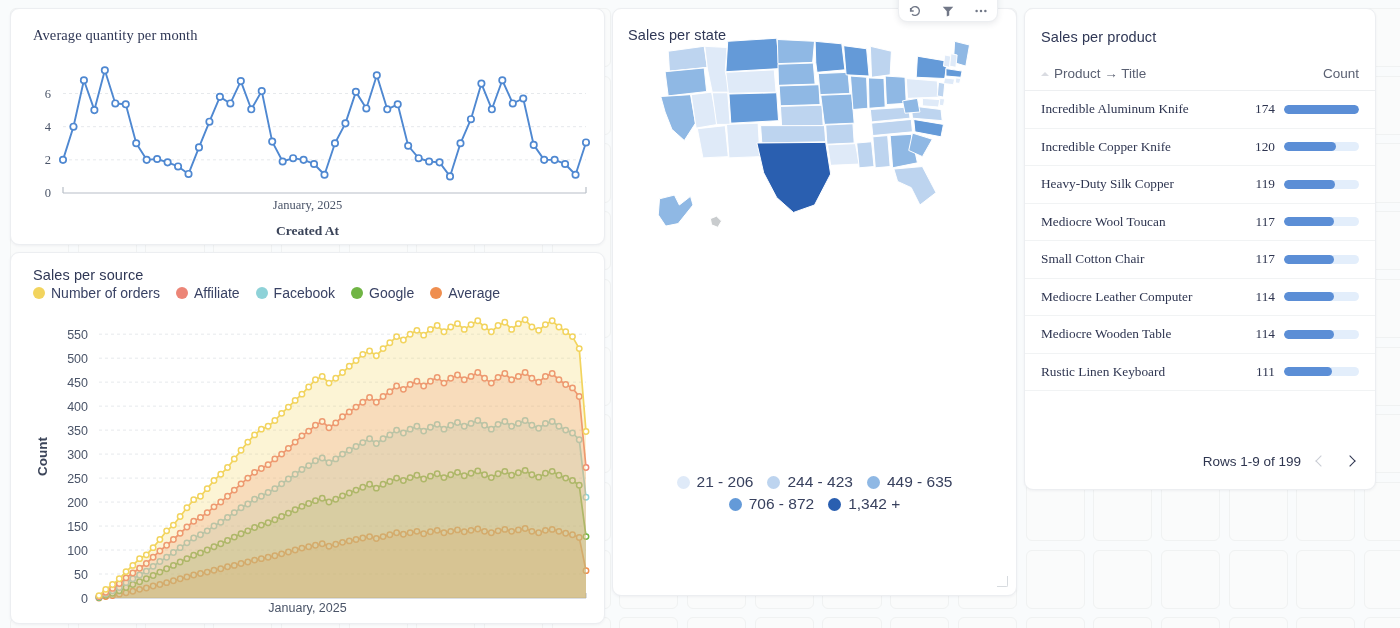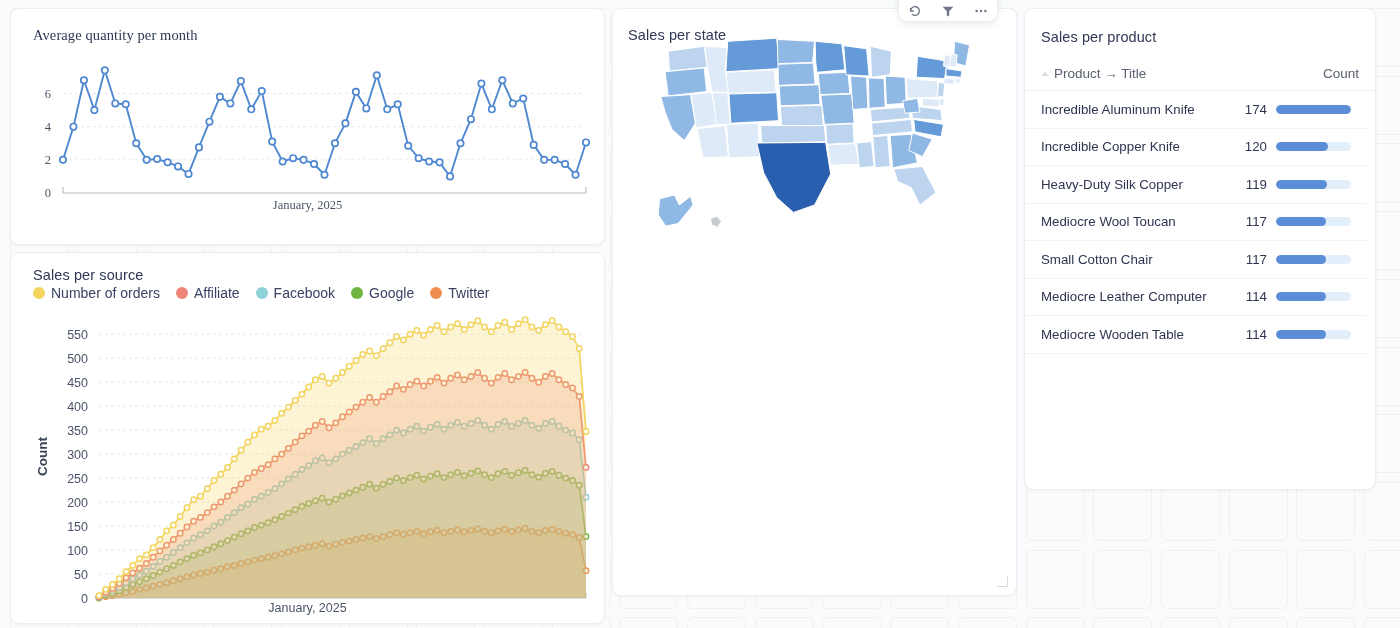--- a/index.html
+++ b/index.html
@@ -102,21 +102,21 @@
   }
   .th-left { display: flex; align-items: center; gap: 5px; flex: 1; }
   .th-txt { font-size: 13.5px; color: #5a6072; }
   .caret-up {
     width: 0; height: 0; opacity: .33;
     border-left: 4px solid transparent;
     border-right: 4px solid transparent;
     border-bottom: 4px solid #8e96a8;
   }
   .th-right { font-size: 13.5px; color: #5a6072; }
-  .tbl-body { position: absolute; left: 0; right: 8px; top: 82px; }
+  .tbl-body { position: absolute; left: 0; right: 0; top: 82px; font-family: Liberation Serif, serif; }
   .tbl-row {
     display: flex; align-items: center;
     height: 37.5px;
     border-bottom: 1px solid #f1f3f4;
     padding: 0 16px;
   }
   .cell-name { flex: 1; font-size: 13.3px; color: #2e3550; white-space: nowrap; }
   .cell-count { font-size: 13.3px; color: #2e3550; text-align: right; width: 34px; margin-right: 9px; }
   .bar-track {
     width: 75px; height: 9px; border-radius: 5px;
@@ -414,20 +414,21 @@
         <circle cx="501.78" cy="94.4736842105263" r="3.2" fill="#ffffff" stroke="#4f88d1" stroke-width="1.7"></circle>
         <circle cx="512.24" cy="89.49999999999999" r="3.2" fill="#ffffff" stroke="#4f88d1" stroke-width="1.7"></circle>
         <circle cx="522.7" cy="135.92105263157896" r="3.2" fill="#ffffff" stroke="#4f88d1" stroke-width="1.7"></circle>
         <circle cx="533.1600000000001" cy="150.8421052631579" r="3.2" fill="#ffffff" stroke="#4f88d1" stroke-width="1.7"></circle>
         <circle cx="543.6199999999999" cy="150.8421052631579" r="3.2" fill="#ffffff" stroke="#4f88d1" stroke-width="1.7"></circle>
         <circle cx="554.0799999999999" cy="154.98684210526315" r="3.2" fill="#ffffff" stroke="#4f88d1" stroke-width="1.7"></circle>
         <circle cx="564.54" cy="165.76315789473685" r="3.2" fill="#ffffff" stroke="#4f88d1" stroke-width="1.7"></circle>
         <circle cx="575" cy="133.43421052631578" r="3.2" fill="#ffffff" stroke="#4f88d1" stroke-width="1.7"></circle>
       </svg>
     <div style="position:absolute;left:0;right:0;top:189px;text-align:center;font-size:12.5px;color:#4a5468;">January, 2025</div>
+    <div style="position:absolute;left:0;right:0;top:214px;text-align:center;font-size:13.5px;color:#3b4459;font-weight:bold;">Created At</div>
   </div>
 
   <div class="card" id="card-src">
     <div class="card-title">Sales per source</div>
     <div class="legend-row" id="legend-src" style="top:32px">
         <span class="legend-item">
           <span class="legend-dot" style="background: rgb(242, 212, 94);"></span>
           <span class="legend-txt">Number of orders</span>
         </span>
         <span class="legend-item">
@@ -437,21 +438,21 @@
         <span class="legend-item">
           <span class="legend-dot" style="background: rgb(142, 210, 216);"></span>
           <span class="legend-txt">Facebook</span>
         </span>
         <span class="legend-item">
           <span class="legend-dot" style="background: rgb(112, 181, 68);"></span>
           <span class="legend-txt">Google</span>
         </span>
         <span class="legend-item">
           <span class="legend-dot" style="background: rgb(239, 142, 79);"></span>
-          <span class="legend-txt">Twitter</span>
+          <span class="legend-txt">Average</span>
         </span>
       </div>
     <svg class="svg-abs" id="svg-src" width="595" height="372" style="top:0">
         <text x="77" y="349.5" text-anchor="end" class="tick-txt">0</text>
         <line x1="88" y1="321.0169491525424" x2="575" y2="321.0169491525424" stroke="#e6e9ec" stroke-width="1" stroke-dasharray="3 3"></line>
         <text x="77" y="325.5169491525424" text-anchor="end" class="tick-txt">50</text>
         <line x1="88" y1="297.03389830508473" x2="575" y2="297.03389830508473" stroke="#e6e9ec" stroke-width="1" stroke-dasharray="3 3"></line>
         <text x="77" y="301.53389830508473" text-anchor="end" class="tick-txt">100</text>
         <line x1="88" y1="273.0508474576271" x2="575" y2="273.0508474576271" stroke="#e6e9ec" stroke-width="1" stroke-dasharray="3 3"></line>
         <text x="77" y="277.5508474576271" text-anchor="end" class="tick-txt">150</text>
@@ -903,20 +904,42 @@
           <polygon points="508,80 534,84 532,94 508,92" fill="#649ad8" stroke="#ffffff" stroke-width="1.6"></polygon>
           <polygon points="506,95 522,97 520,106 504,104" fill="#dfeaf8" stroke="#ffffff" stroke-width="1.6"></polygon>
           <polygon points="524,95 532,96 530,104 523,103" fill="#dfeaf8" stroke="#ffffff" stroke-width="1.6"></polygon>
           <polygon points="496,102 506,104 504,126 494,124" fill="#bdd4ef" stroke="#ffffff" stroke-width="1.6"></polygon>
           <polygon points="498,128 506,129 504,140 497,139" fill="#dfeaf8" stroke="#ffffff" stroke-width="1.6"></polygon>
           <polygon points="470,128 498,130 496,142 470,140" fill="#dfeaf8" stroke="#ffffff" stroke-width="1.6"></polygon>
           <polygon points="46,290 70,284 78,300 96,286 100,300 76,330 56,334 44,316" fill="#8fb8e4" stroke="#ffffff" stroke-width="1.6"></polygon>
           <polygon points="128,322 138,318 146,326 140,336 130,332" fill="#c9ccce" stroke="#ffffff" stroke-width="1.6"></polygon>
         </g>
       </svg>
+    <div class="map-legend" id="map-legend">
+        <div class="mlg-item">
+          <span class="mlg-dot" style="background: rgb(223, 234, 248);"></span>
+          <span class="mlg-txt">21 - 206</span>
+        </div>
+        <div class="mlg-item">
+          <span class="mlg-dot" style="background: rgb(189, 212, 239);"></span>
+          <span class="mlg-txt">244 - 423</span>
+        </div>
+        <div class="mlg-item">
+          <span class="mlg-dot" style="background: rgb(143, 184, 228);"></span>
+          <span class="mlg-txt">449 - 635</span>
+        </div>
+        <div class="mlg-item">
+          <span class="mlg-dot" style="background: rgb(100, 154, 216);"></span>
+          <span class="mlg-txt">706 - 872</span>
+        </div>
+        <div class="mlg-item">
+          <span class="mlg-dot" style="background: rgb(42, 95, 176);"></span>
+          <span class="mlg-txt">1,342 +</span>
+        </div>
+      </div>
     <div class="resize-handle"></div>
   </div>
 
   <div id="float-toolbar">
     <span class="tb-icon">
       <svg viewBox="0 0 16 16" width="16" height="14">
           <path d="M3 8a5 5 0 1 1 1.6 3.7" fill="none" stroke="#3b4459" stroke-width="1.6"></path>
           <path d="M3 4.5V8h3.5" fill="none" stroke="#3b4459" stroke-width="1.6"></path>
         </svg>
     </span>
@@ -986,16 +1009,32 @@
             <div class="bar-fill" style="width: 66%;"></div>
           </div>
         </div>
         <div class="tbl-row">
           <div class="cell-name">Mediocre Wooden Table</div>
           <div class="cell-count">114</div>
           <div class="bar-track">
             <div class="bar-fill" style="width: 66%;"></div>
           </div>
         </div>
+        <div class="tbl-row">
+          <div class="cell-name">Rustic Linen Keyboard</div>
+          <div class="cell-count">111</div>
+          <div class="bar-track">
+            <div class="bar-fill" style="width: 64%;"></div>
+          </div>
+        </div>
       </div>
+    <div class="tbl-footer">
+      <span class="rows-txt">Rows 1-9 of 199</span>
+      <span class="pg-btn">
+          <span class="chev left"></span>
+        </span>
+      <span class="pg-btn">
+          <span class="chev right"></span>
+        </span>
+    </div>
   </div>
 
 </div>
 
 </body></html>

